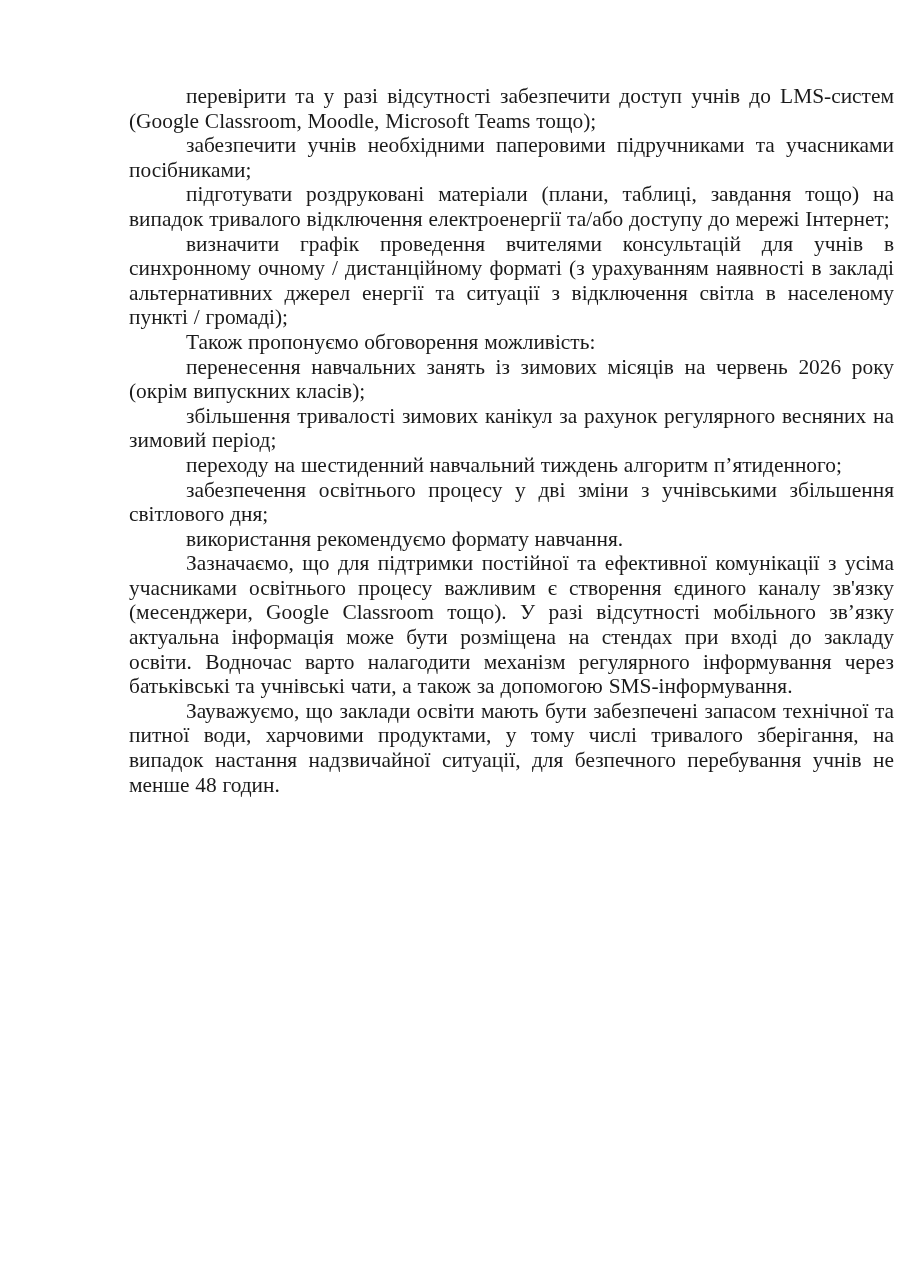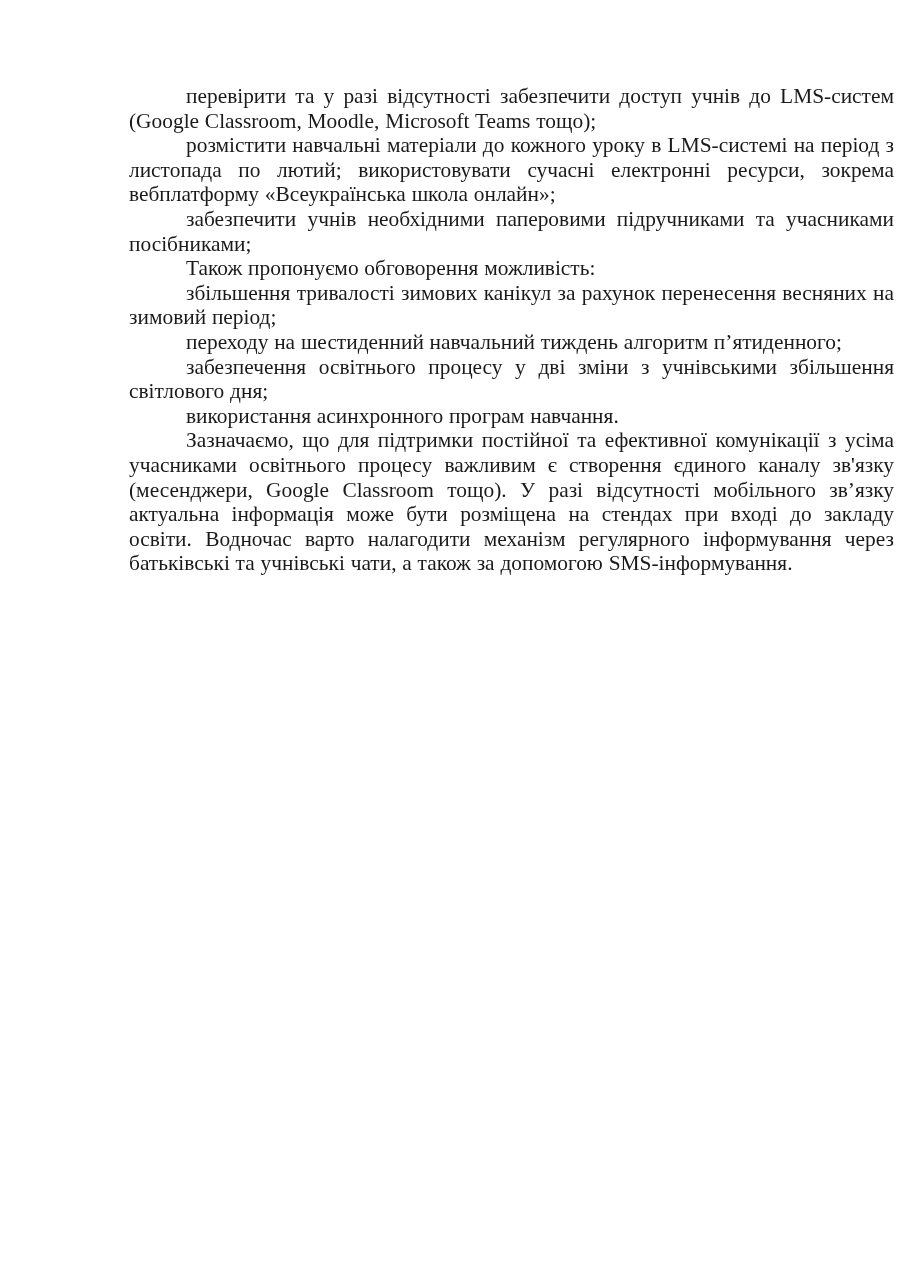--- a/index.html
+++ b/index.html
@@ -35,22 +35,25 @@
     text-indent: 57px;
     word-spacing: 0.02em;
   }
 </style>
 </head>
 <body>
 
 <div class="page">
   <div class="doc-body">
       <p class="para">перевірити та у разі відсутності забезпечити доступ учнів до LMS-систем (Google Classroom, Moodle, Microsoft Teams тощо);</p>
-      <p class="para">розмістити  навчальні матеріали до кожного уроку в LMS-системі на період з листопада по лютий; використовувати сучасні електронні ресурси, зокрема вебплатформу «Всеукраїнська школа онлайн»;</p>
       <p class="para">забезпечити учнів необхідними паперовими підручниками та учасниками посібниками;</p>
+      <p class="para">підготувати роздруковані матеріали (плани, таблиці, завдання тощо) на випадок тривалого відключення електроенергії та/або доступу до мережі Інтернет;</p>
+      <p class="para">визначити графік проведення вчителями консультацій для учнів в синхронному  очному / дистанційному форматі (з урахуванням наявності в закладі альтернативних джерел енергії та ситуації з відключення світла в населеному пункті / громаді);</p>
       <p class="para">Також пропонуємо обговорення можливість:</p>
-      <p class="para">збільшення тривалості зимових канікул за рахунок перенесення весняних на зимовий період;</p>
+      <p class="para">перенесення навчальних занять із зимових місяців на червень 2026 року (окрім випускних класів);</p>
+      <p class="para">збільшення тривалості зимових канікул за рахунок регулярного весняних на зимовий період;</p>
       <p class="para">переходу на шестиденний навчальний тиждень алгоритм п’ятиденного;</p>
       <p class="para">забезпечення освітнього процесу у дві зміни з учнівськими збільшення світлового дня;</p>
-      <p class="para">використання асинхронного програм навчання.</p>
+      <p class="para">використання рекомендуємо формату навчання.</p>
       <p class="para">Зазначаємо, що для підтримки постійної та ефективної комунікації з усіма учасниками освітнього процесу важливим є створення єдиного каналу зв'язку (месенджери,  Google Classroom тощо). У разі відсутності мобільного зв’язку актуальна інформація може бути розміщена на стендах при вході до закладу освіти. Водночас варто налагодити механізм регулярного інформування через батьківські та учнівські чати, а також за допомогою SMS-інформування.</p>
+      <p class="para">Зауважуємо, що заклади освіти мають бути забезпечені запасом технічної та питної води, харчовими продуктами, у тому числі тривалого зберігання, на випадок настання надзвичайної ситуації, для безпечного перебування учнів не менше 48 годин.</p>
     </div>
 </div>
 
 </body></html>

